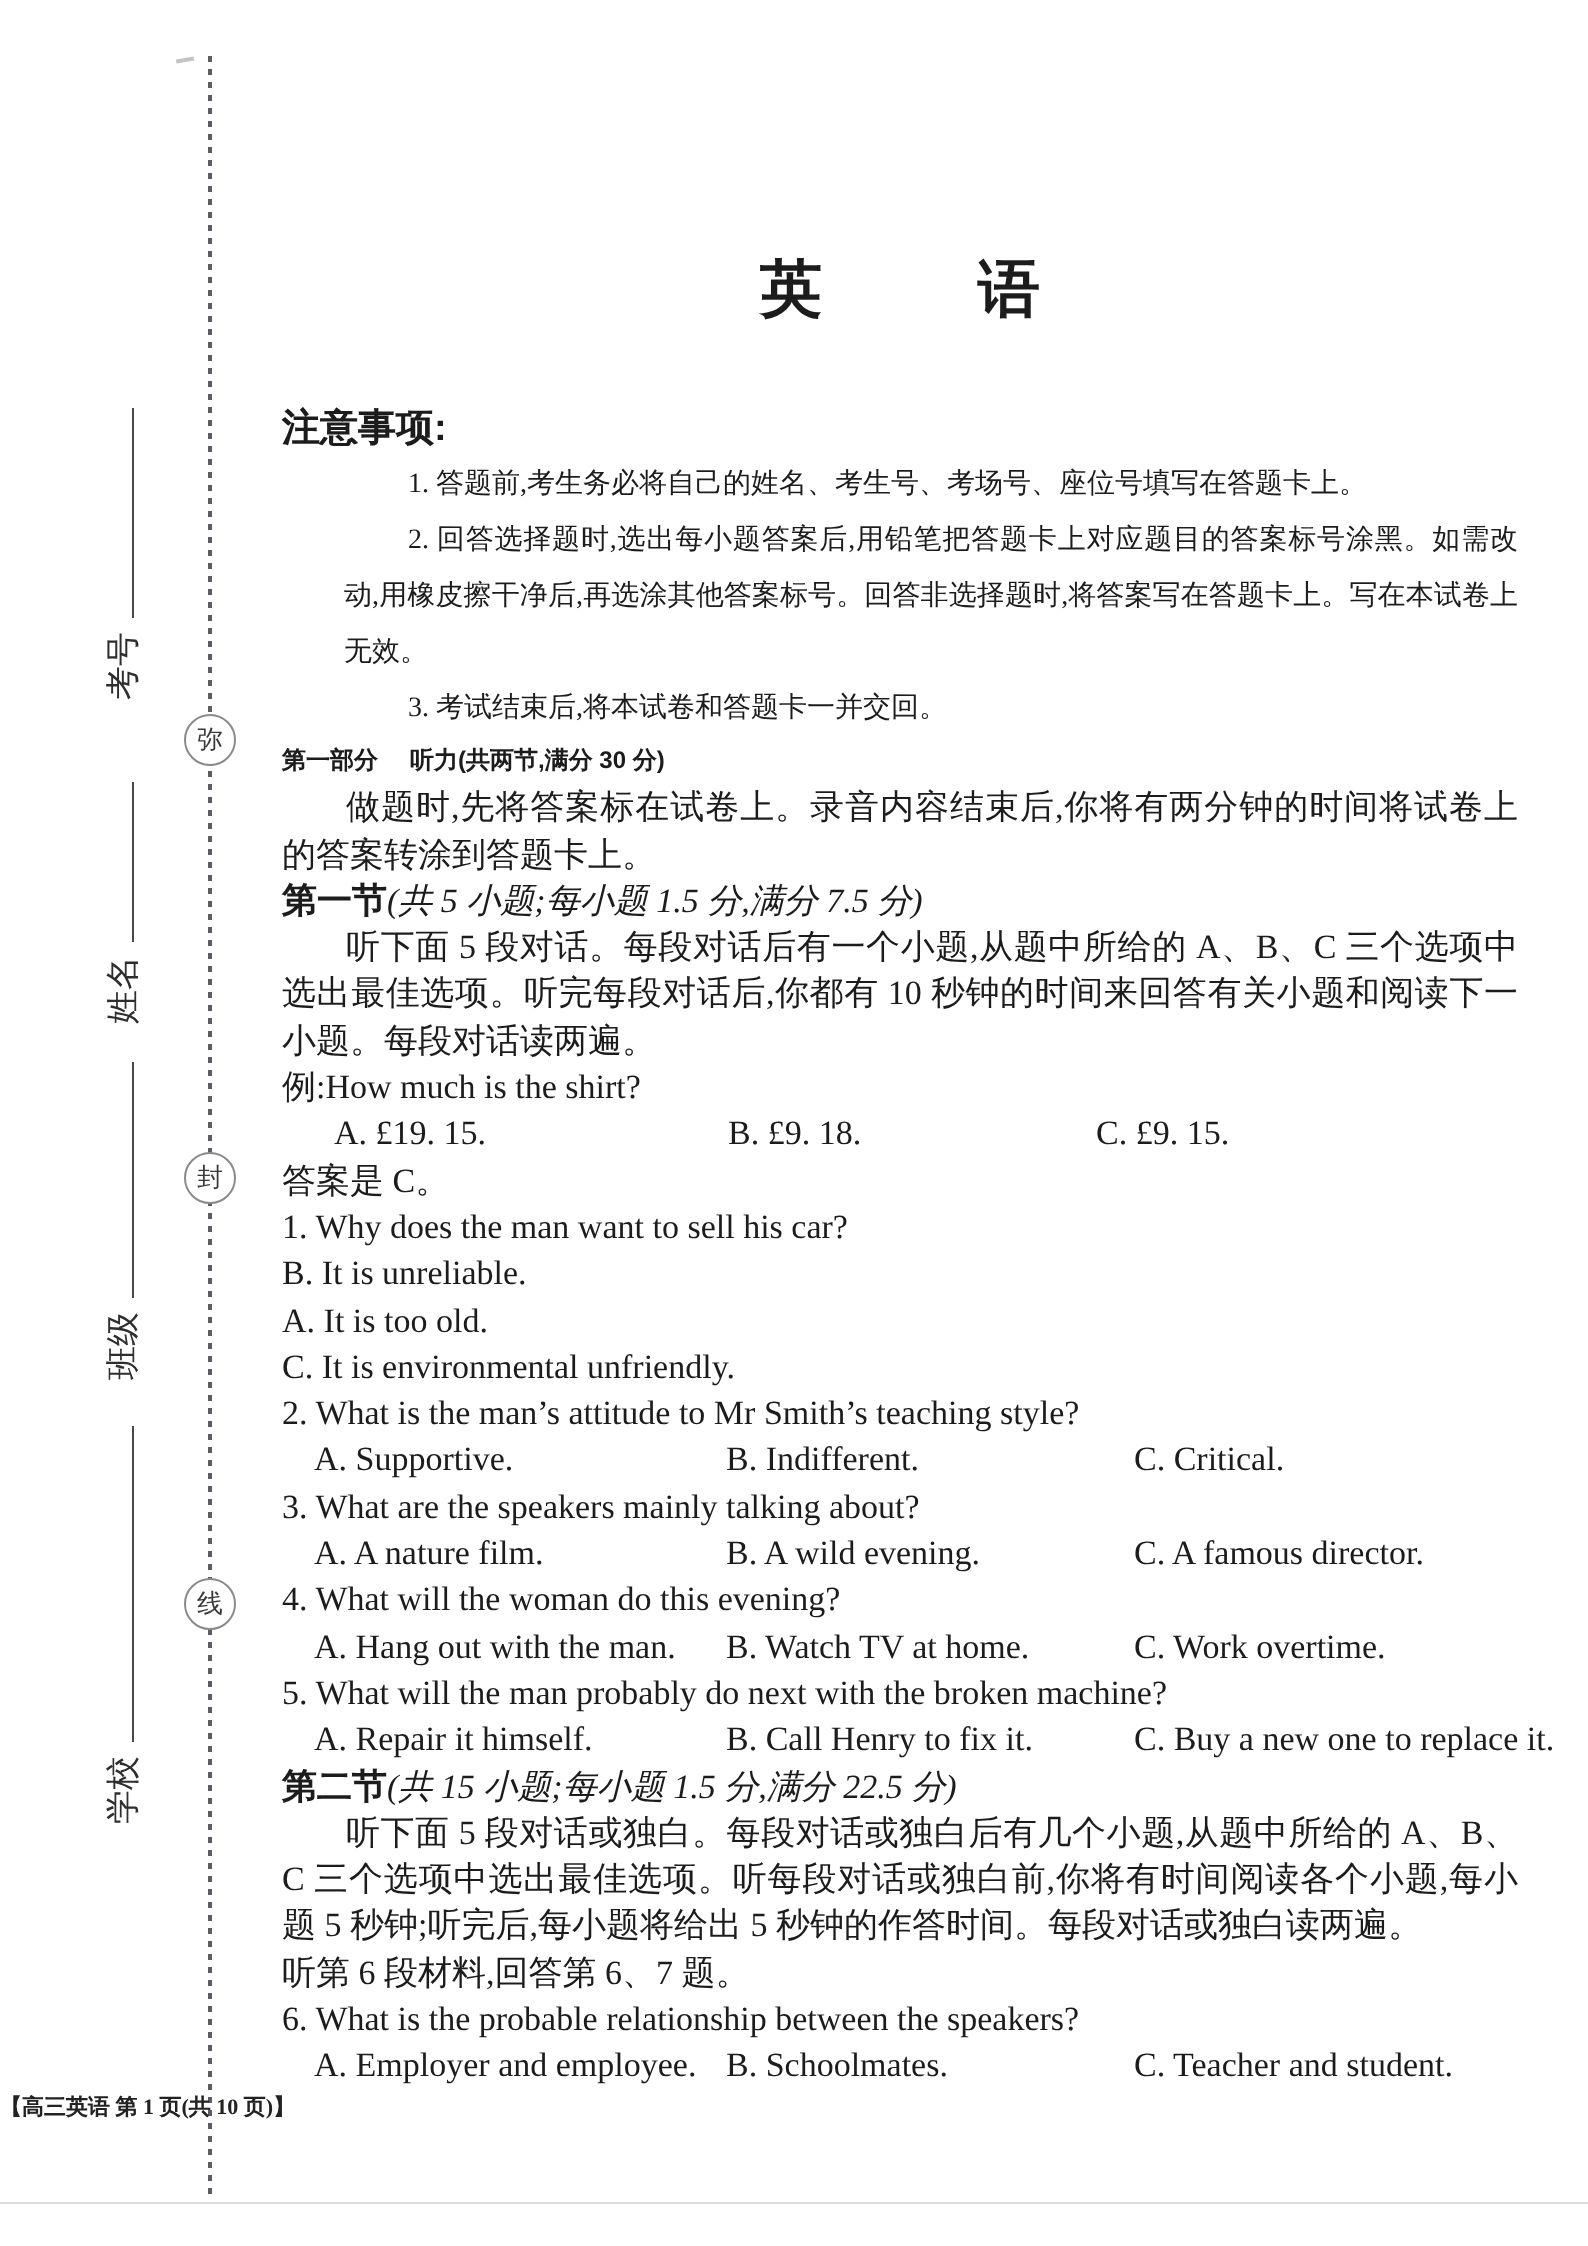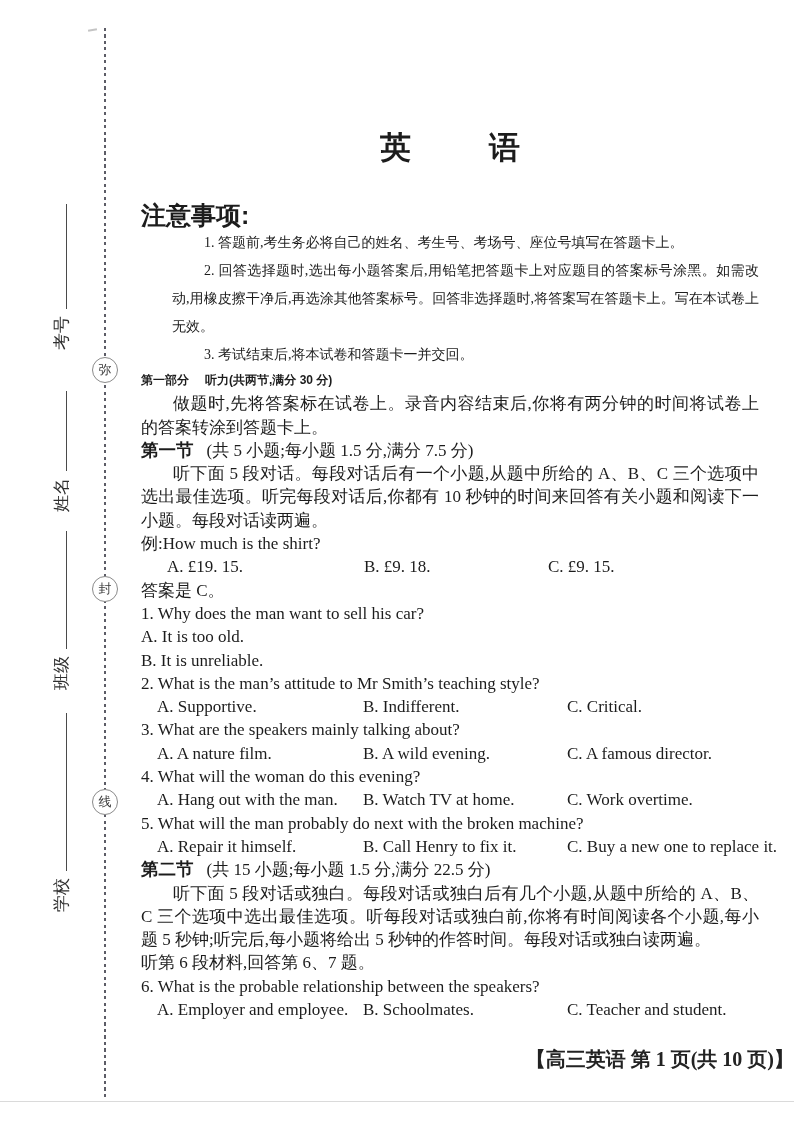--- a/index.html
+++ b/index.html
@@ -45,56 +45,56 @@
   }
   
   .content{
     position:absolute;left:141px;top:0;width:618px;
     font-size:17px;line-height:23.3px;
   }
   .content p{margin:0;padding:0;}
   h1.paper-title{
     margin:130px 0 0 0;height:36px;line-height:36px;
     text-align:center;font-size:31px;font-weight:bold;
-    font-family:Liberation Sans, sans-serif;
+    font-family:Liberation Mono, monospace;
     letter-spacing:0;
   }
   h1.paper-title .t2{margin-left:78px;}
   .notice-head{
     margin-top:35px !important;
-    font-size:25px;font-weight:bold;line-height:28px;
+    font-size:19px;font-weight:bold;line-height:28px;
     font-family:"Liberation Sans","DejaVu Sans",sans-serif;
   }
   .notice{margin-left:31px;}
   .notice p{
     line-height:28px;text-indent:32px;text-align:justify;font-size:14px;
   }
   .part-head{
     font-weight:bold;font-size:12px;
     font-family:"Liberation Sans","DejaVu Sans",sans-serif;
   }
   .part-head .ph-title{margin-left:16px;}
   .sec-head .sec-label{
     font-weight:bold;font-size:17.5px;
     font-family:Liberation Sans, sans-serif;
   }
-  .sec-head .sec-meta{margin-left:13px;}
+  .sec-head .sec-meta{margin-left:0;font-style:italic;}
   .indent{text-indent:32px;text-align:justify;}
   .just{text-align:justify;}
   .opt-row{position:relative;height:23.3px;}
   .opt-row .oA{position:absolute;left:16px;white-space:nowrap;}
   .opt-row .oB{position:absolute;left:222px;white-space:nowrap;}
   .opt-row .oC{position:absolute;left:426px;white-space:nowrap;}
   .opt-row.example .oA{left:26px;}
   .opt-row.example .oB{left:223px;}
   .opt-row.example .oC{left:407px;}
   .opt-stacked{padding-left:16px;}
   .page-footer{
     position:absolute;left:0;top:1046px;width:794px;
-    text-align:right;font-size:20px;font-weight:600;color:#222;
+    text-align:left;font-size:11px;font-weight:600;color:#222;
     font-family:"Liberation Serif","DejaVu Serif",serif;
   }
 </style>
 </head>
 <body>
 
 <div class="page">
 
   <div class="seal-dash"></div>
   <div class="seal-tick"></div>
@@ -143,22 +143,23 @@
 
     <p>例:How much is the shirt?</p>
     <p class="opt-row example">
       <span class="oA">A. £19. 15.</span>
       <span class="oB">B. £9. 18.</span>
       <span class="oC">C. £9. 15.</span>
     </p>
     <p>答案是 C。</p>
 
     <p class="just">1. Why does the man want to sell his car?</p>
+    <p class="opt-stacked">B. It is unreliable.</p>
     <p class="opt-stacked">A. It is too old.</p>
-    <p class="opt-stacked">B. It is unreliable.</p>
+    <p class="opt-stacked">C. It is environmental unfriendly.</p>
 
     <p class="just">2. What is the man’s attitude to Mr Smith’s teaching style?</p>
     <p class="opt-row">
       <span class="oA">A. Supportive.</span>
       <span class="oB">B. Indifferent.</span>
       <span class="oC">C. Critical.</span>
     </p>
 
     <p class="just">3. What are the speakers mainly talking about?</p>
     <p class="opt-row">

